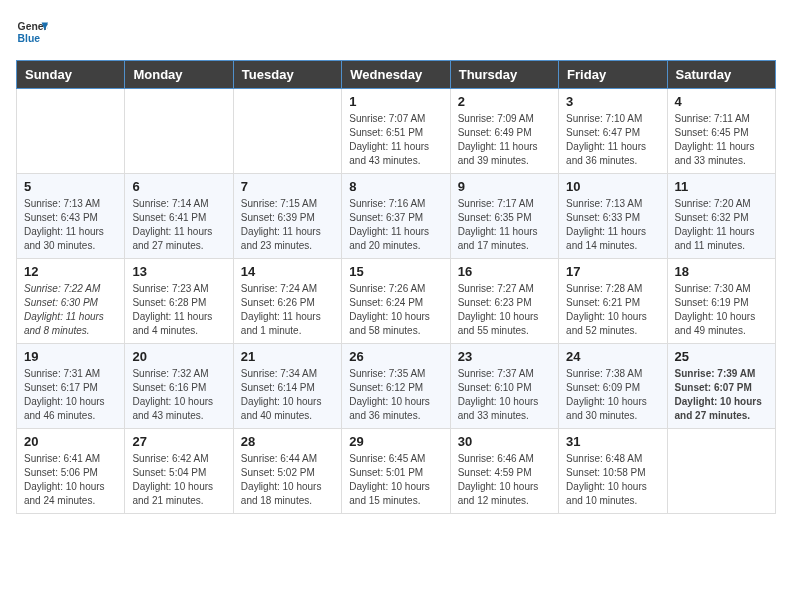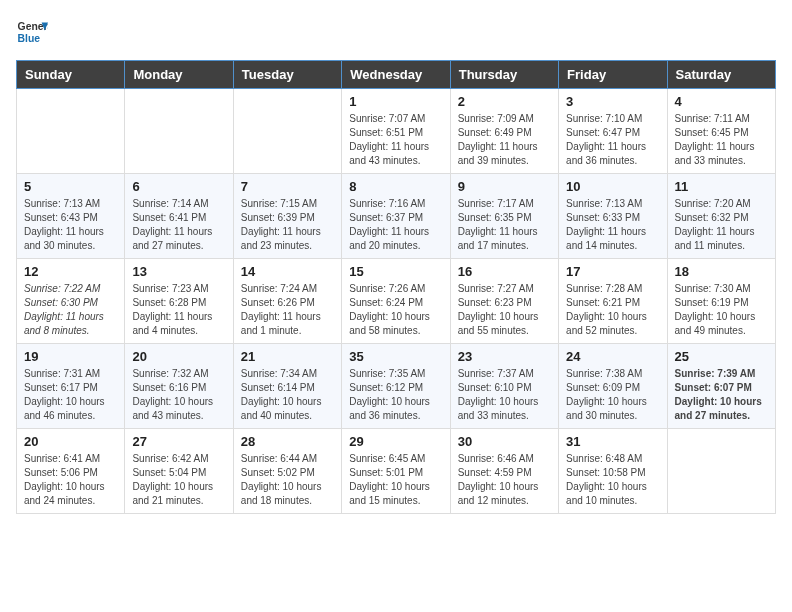--- a/index.html
+++ b/index.html
@@ -243,21 +243,21 @@
 Sunset: 6:16 PM
 Daylight: 10 hours and 43 minutes.</div>
         </td>
         <td>
           <div class="day-number">21</div>
           <div class="day-info" style="white-space: pre-line;">Sunrise: 7:34 AM
 Sunset: 6:14 PM
 Daylight: 10 hours and 40 minutes.</div>
         </td>
         <td>
-          <div class="day-number">35</div>
+          <div class="day-number">26</div>
           <div class="day-info" style="white-space: pre-line;">Sunrise: 7:35 AM
 Sunset: 6:12 PM
 Daylight: 10 hours and 36 minutes.</div>
         </td>
         <td>
           <div class="day-number">23</div>
           <div class="day-info" style="white-space: pre-line;">Sunrise: 7:37 AM
 Sunset: 6:10 PM
 Daylight: 10 hours and 33 minutes.</div>
         </td>

